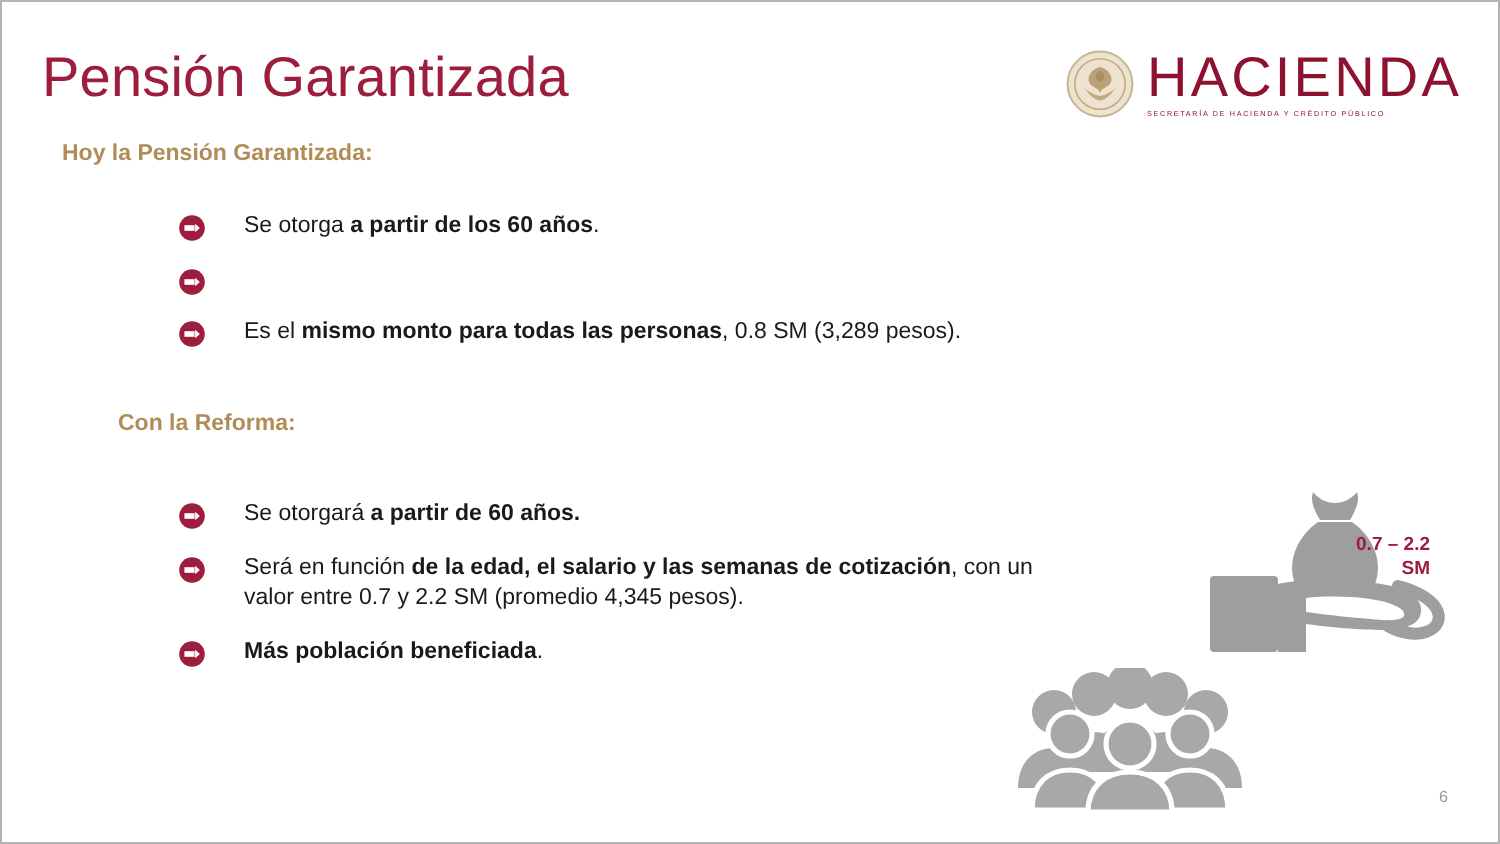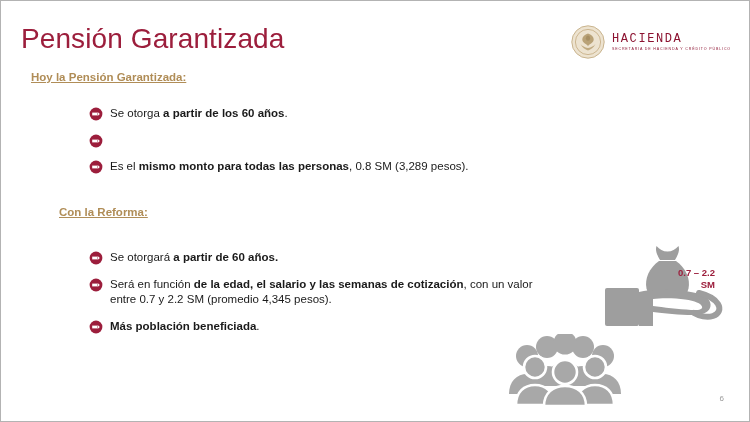--- a/index.html
+++ b/index.html
@@ -45,43 +45,42 @@
     height: 34px;
     flex: 0 0 auto;
   }
   .logo-text {
     display: flex;
     flex-direction: column;
     align-items: flex-start;
     line-height: 1;
   }
   .logo-word {
-    font-family: Liberation Mono, monospace;
-    font-size: 12px;
+    font-family: Liberation Sans, sans-serif;
+    font-size: 28px;
     letter-spacing: 1.6px;
     color: #8c1230;
     font-weight: 400;
   }
   .logo-sub {
     font-family: "Liberation Sans", sans-serif;
     font-size: 3.6px;
     letter-spacing: 0.85px;
     color: #8c1230;
     margin-top: 3px;
     white-space: nowrap;
   }
 
   
   .section-head {
     position: absolute;
     font-size: 11.5px;
     font-weight: bold;
     color: #b08d57;
     white-space: nowrap;
-    text-decoration: underline;
   }
   #head-hoy   { left: 30px; top: 70px; }
   #head-ref   { left: 38px; top: 205px; margin-left: 20px; }
 
   
   .bullet-list {
     position: absolute;
     left: 88px;
   }
   #list-hoy { top: 105px; width: 470px; }
@@ -101,20 +100,21 @@
     margin-right: 7px;
     margin-top: 1px;
     color: #9c1e3c;
   }
   .bullet-marker svg { display: block; }
 
   .bullet-text {
     font-size: 11.5px;
     color: #1a1a1a;
     line-height: 15.5px;
+    margin-left: 12px;
   }
   .bullet-text b { font-weight: bold; }
 
   
   .hand-graphic {
     position: absolute;
     left: 598px;
     top: 237px;
     width: 142px;
     height: 100px;

